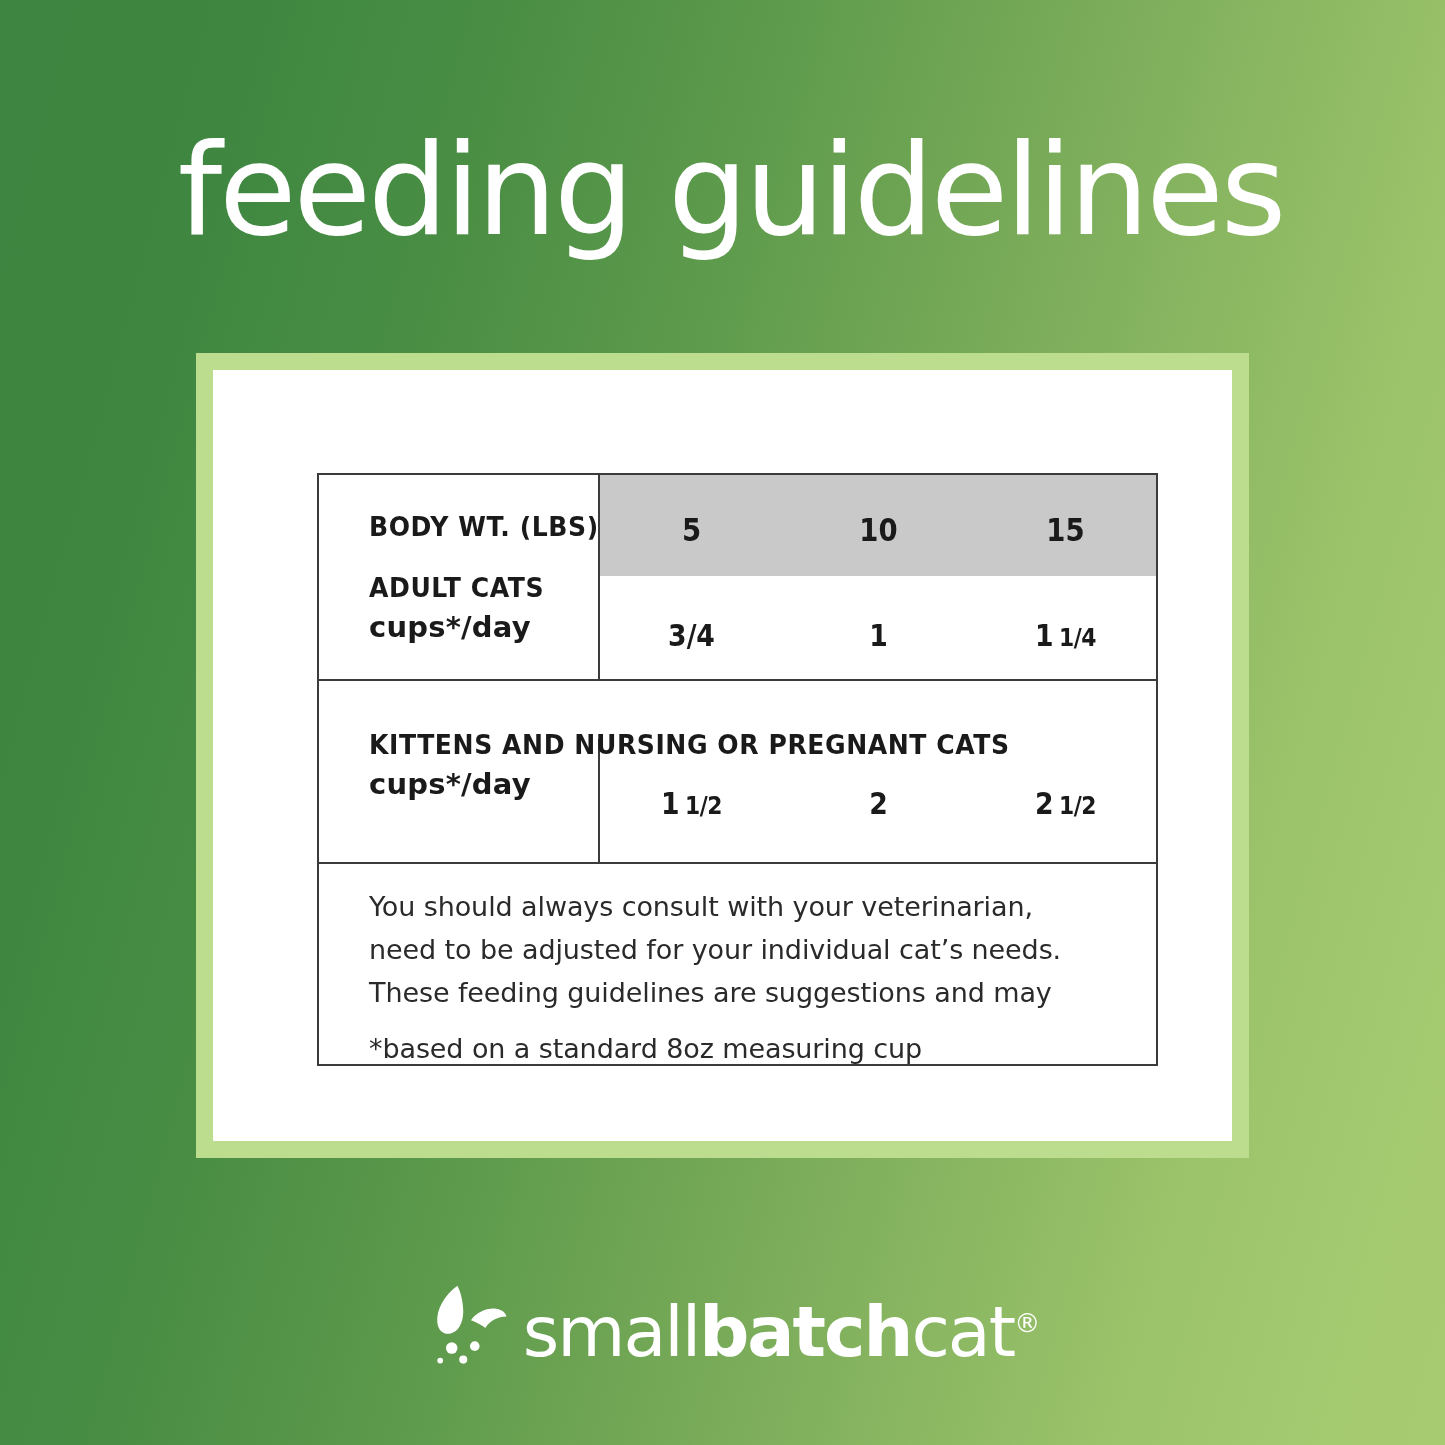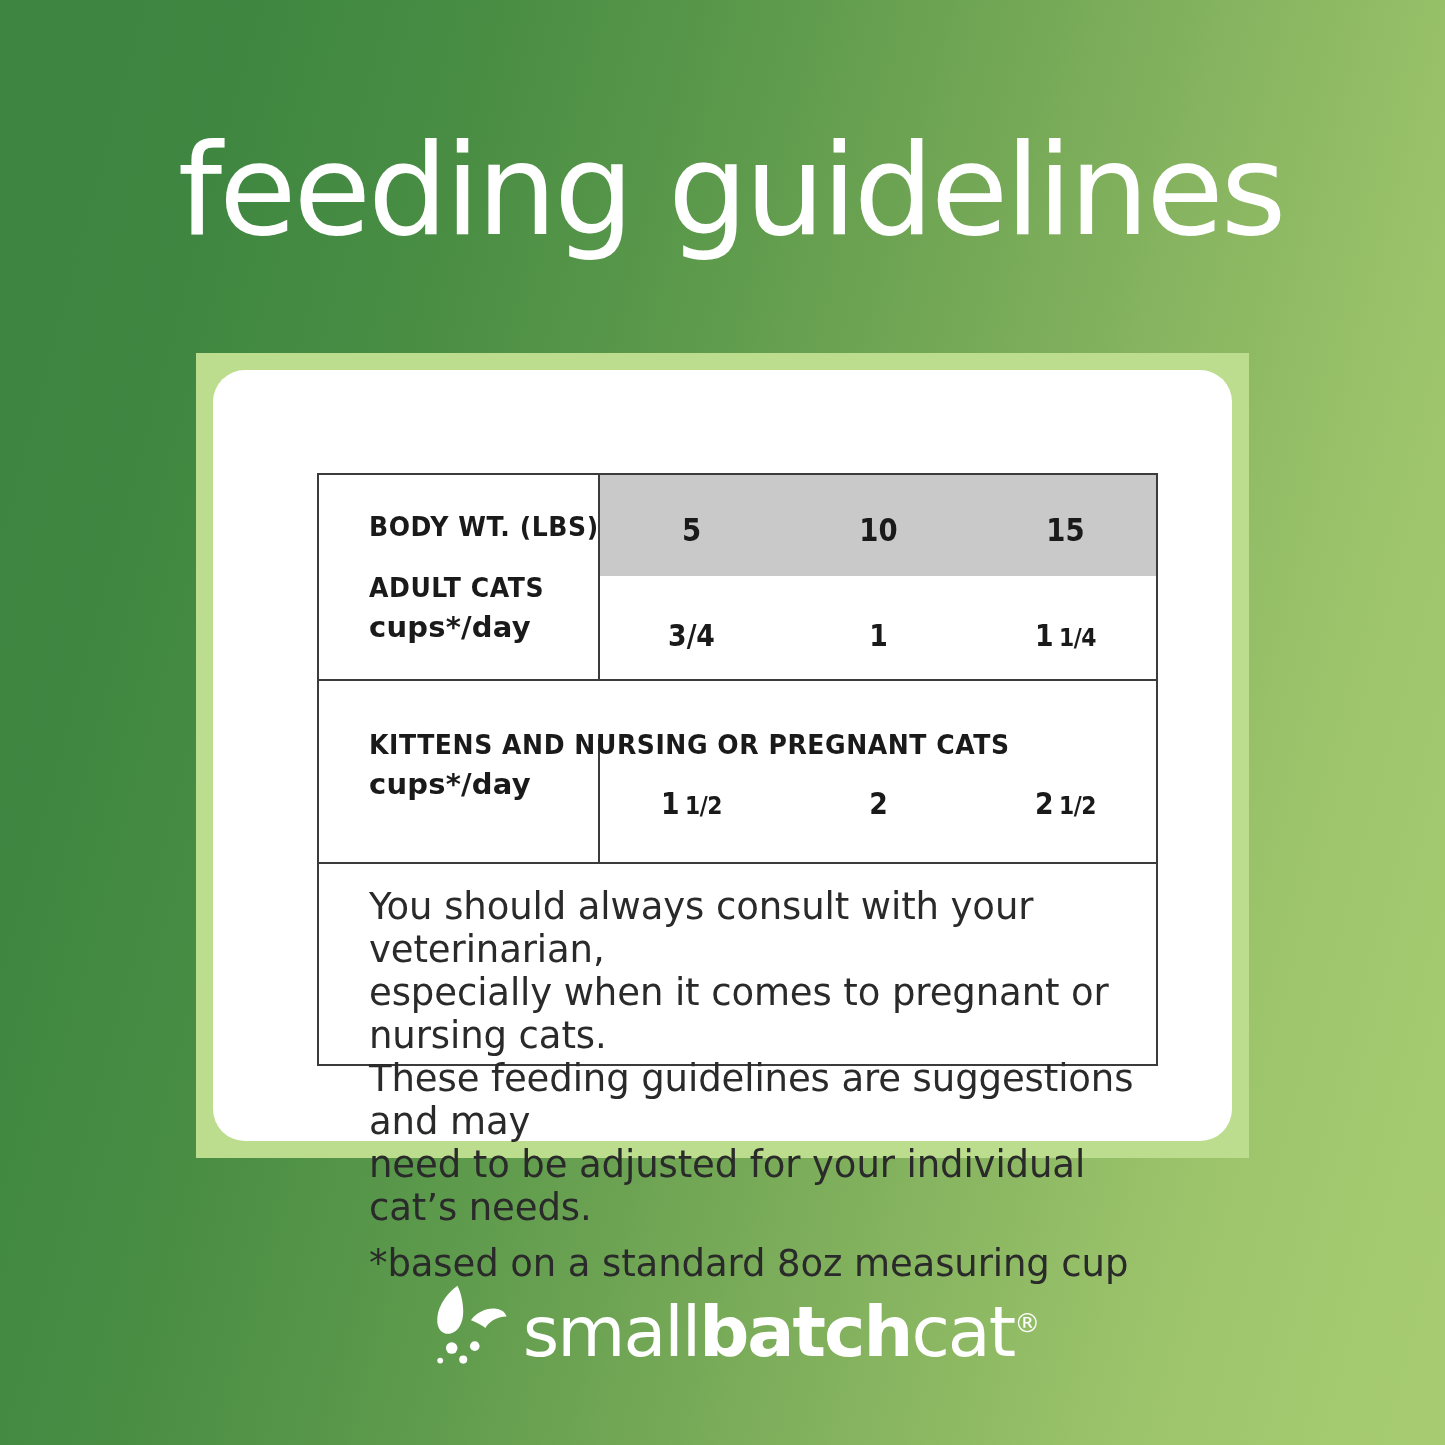--- a/index.html
+++ b/index.html
@@ -58,21 +58,20 @@
     height: 805px;
     background: #bcdd8e;
     box-sizing: border-box;
     padding: 17px;
   }
   .card {
     width: 100%;
     height: 100%;
     background: #ffffff;
     position: relative;
-    border-radius: 32px;
   }
 
   
   .ftable {
     position: absolute;
     left: 104px;
     top: 103px;
     width: 841px;
     height: 593px;
     border: 2px solid #3b3b3b;
@@ -161,21 +160,21 @@
 
   
   .note {
     position: absolute;
     left: 50px;
     top: 410px;
     right: 20px;
     color: #2a2a2a;
     font-family: "DejaVu Sans", sans-serif;
     font-weight: 400;
-    font-size: 37px;
+    font-size: 27px;
     line-height: 43px;
     letter-spacing: -0.1px;
   }
   .note p { margin: 0; }
   .note .para2 { margin-top: 13px; }
 
   
   .logo {
     position: absolute;
     left: 0;
@@ -245,23 +244,22 @@
         <div class="tcell num col1 row-adult"><span>3/4</span><span class="frac"></span></div>
         <div class="tcell num col2 row-adult"><span>1</span><span class="frac"></span></div>
         <div class="tcell num col3 row-adult"><span>1</span> <span class="frac">1/4</span></div>
 
         <div class="tcell num col1 row-kit"><span>1</span> <span class="frac">1/2</span></div>
         <div class="tcell num col2 row-kit"><span>2</span><span class="frac"></span></div>
         <div class="tcell num col3 row-kit"><span>2</span> <span class="frac">1/2</span></div>
 
         <div class="note">
           <p>You should always consult with your veterinarian,</p>
-          <p>especially when it comes to pregnant or nursing cats.</p>
+          <p>need to be adjusted for your individual cat’s needs.</p>
           <p>These feeding guidelines are suggestions and may</p>
-          <p>need to be adjusted for your individual cat’s needs.</p>
           <p class="para2">*based on a standard 8oz measuring cup</p>
         </div>
 
       </div>
     </div>
   </div>
 
   <div class="logo">
     <svg class="logo-mark" viewBox="0 0 100 100">
       <path d="M38 8 C24 18 16 33 17 46 C17.6 54 23 59 30 58 C38.5 57 44 47 44 35 C44 25 41.5 15 38 8 Z" fill="#ffffff"></path>

